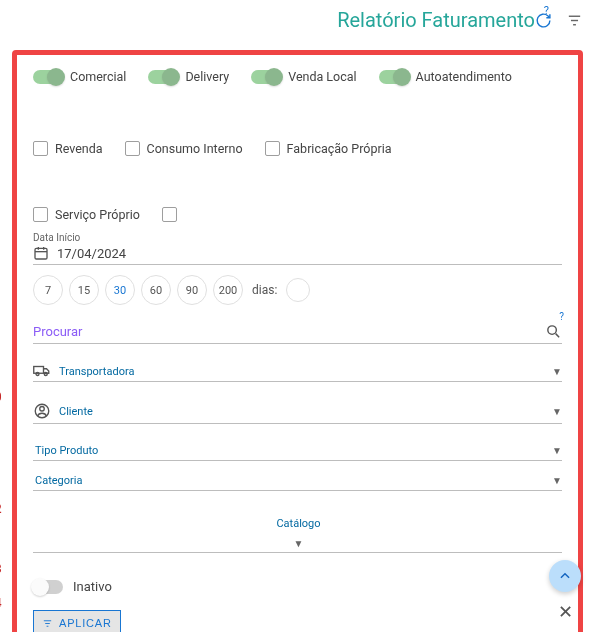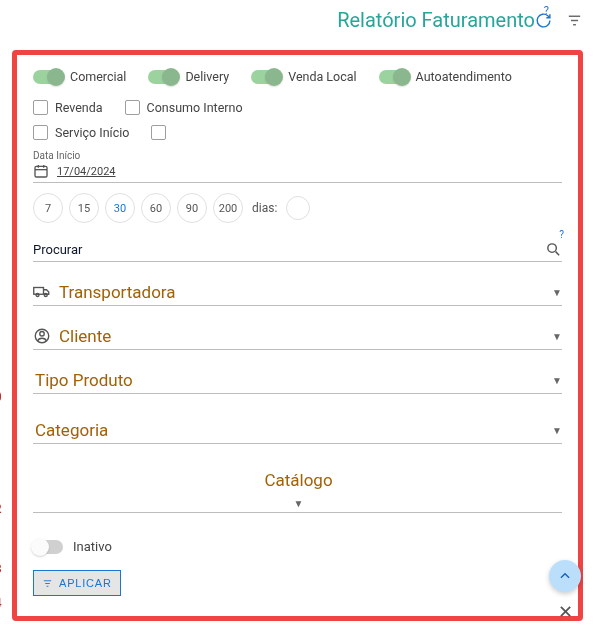--- a/index.html
+++ b/index.html
@@ -13,40 +13,40 @@
 .m10 { left: -24px; top: 340px; } .m11 { left: -24px; top: 392px; } .m12 { left: -24px; top: 452px; }
 .m13 { left: -24px; top: 512px; } .m14 { left: -24px; top: 546px; }
 .wrap { position: relative; }
 .toggles { display: flex; gap: 22px; flex-wrap: wrap; margin-bottom: 16px; }
 .toggle { display: flex; align-items: center; gap: 7px; font-size: 12.5px; }
 .sw { width: 30px; height: 14px; background: #4caf50; opacity: .55; border-radius: 10px; position: relative; }
 .sw .knob { position: absolute; right: -2px; top: -2px; width: 18px; height: 18px; border-radius: 50%; background: #2e7d32; box-shadow: 0 1px 2px rgba(0,0,0,.25); }
 .sw.off { background: #bdbdbd; opacity: .7; }
 .sw.off .knob { background: #fafafa; right: auto; left: -2px; }
 .checks { display: flex; gap: 22px; flex-wrap: wrap; margin-bottom: 10px; }
-.check { display: flex; align-items: center; gap: 7px; font-size: 12.5px; }
+.check { display: flex; align-items: center; gap: 7px; font-size: 12.5px; margin-top: 41px; }
 .cb { width: 15px; height: 15px; border: 1.5px solid #9e9e9e; border-radius: 2px; }
 .daterow { display: flex; margin-top: 8px; }
 .datefield { flex: 1; }
 .flabel { color: #666; font-size: 10px; margin-bottom: 2px; }
 .dinput { display: flex; align-items: center; gap: 8px; border-bottom: 1px solid #bdbdbd; padding-bottom: 3px; }
 .dinput .cal { color: #666; }
-.dval { font-size: 11px; text-decoration: underline; }
+.dval { font-size: 13px; }
 .daysrow { display: flex; align-items: center; gap: 6px; margin-top: 10px; }
 .dayp { width: 30px; height: 30px; border: 1px solid #e0e0e0; border-radius: 50%; display: flex; align-items: center; justify-content: center; font-size: 11px; color: #555; cursor: pointer; }
 .dayp.active { color: #1976d2; }
 .dayslbl { font-size: 12px; color: #555; margin: 0 3px; }
 .dayblank { width: 24px; height: 24px; border: 1px solid #e0e0e0; border-radius: 50%; }
 .sfield { position: relative; margin-top: 18px; border-bottom: 1px solid #bdbdbd; display: flex; align-items: center; padding-bottom: 3px; }
-.sfield .ph { color: #0f172a; font-size: 13px; flex: 1; }
+.sfield .ph { color: #8b5cf6; font-size: 13px; flex: 1; }
 .sfield .sic { color: #666; }
 .sfield .shelp { color: #1976d2; font-size: 10px; position: absolute; right: -2px; top: -12px; }
 .selrow { display: flex; align-items: center; gap: 8px; margin-top: 20px; border-bottom: 1px solid #bdbdbd; padding-bottom: 3px; }
 .selrow .lic { color: #666; width: 18px; }
-.selrow .slbl { flex: 1; font-size: 17px; color: #a16207; }
+.selrow .slbl { flex: 1; font-size: 11px; color: #0369a1; }
 .selrow .arr { color: #666; font-size: 10px; }
 .selrow.noicon { padding-left: 2px; }
 .inact { display: flex; align-items: flex-end; gap: 10px; margin-top: 26px; }
 .apply { margin-top: 16px; border: 1px solid #1976d2; color: #1976d2; background: #e5e5e5; padding: 6px 8px; font-size: 11px; letter-spacing: .8px; display: inline-flex; align-items: center; gap: 6px; cursor: pointer; }
 .fab { position: fixed; right: 14px; bottom: 40px; width: 32px; height: 32px; border-radius: 50%; background: #bbdefb; color: #1565c0; display: flex; align-items: center; justify-content: center; box-shadow: 0 2px 5px rgba(0,0,0,.2); }
 .closex { position: fixed; right: 22px; bottom: 10px; color: #555; font-size: 18px; }
 svg { display: block; }
 </style>
 </head>
 <body>
@@ -112,25 +112,29 @@
 
   <div class="checks">
     <div class="check">
           <div class="cb"></div>
           <span>Revenda</span>
         </div>
     <div class="check">
           <div class="cb"></div>
           <span>Consumo Interno</span>
         </div>
+    <div class="check">
+          <div class="cb"></div>
+          <span>Fabricação Própria</span>
+        </div>
   </div>
   <div class="checks">
     <div class="check">
           <div class="cb"></div>
-          <span>Serviço Início</span>
+          <span>Serviço Próprio</span>
         </div>
     <div class="check">
           <div class="cb"></div>
         </div>
   </div>
 
   <div class="daterow">
     <div class="datefield">
       <div class="flabel">Data Início</div>
       <div class="dinput">
@@ -192,21 +196,21 @@
         </span>
     <span class="slbl">Cliente</span>
     <span class="arr">▼</span>
   </div>
 
   <div class="selrow noicon">
     <span class="slbl">Tipo Produto</span>
     <span class="arr">▼</span>
   </div>
 
-  <div class="selrow noicon" style="margin-top:26px;">
+  <div class="selrow noicon" style="margin-top:13px;">
     <span class="slbl">Categoria</span>
     <span class="arr">▼</span>
   </div>
 
   <div class="selrow noicon" style="margin-top:26px;flex-direction:column;">
     <span class="slbl">Catálogo</span>
     <span class="arr">▼</span>
   </div>
 
   <div class="inact">

